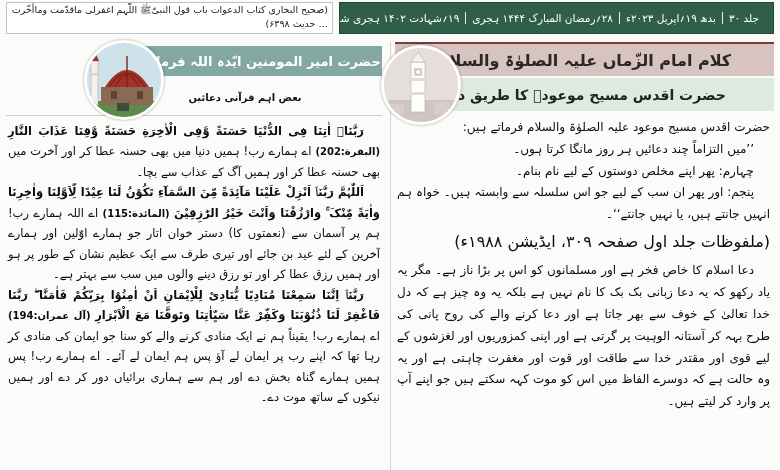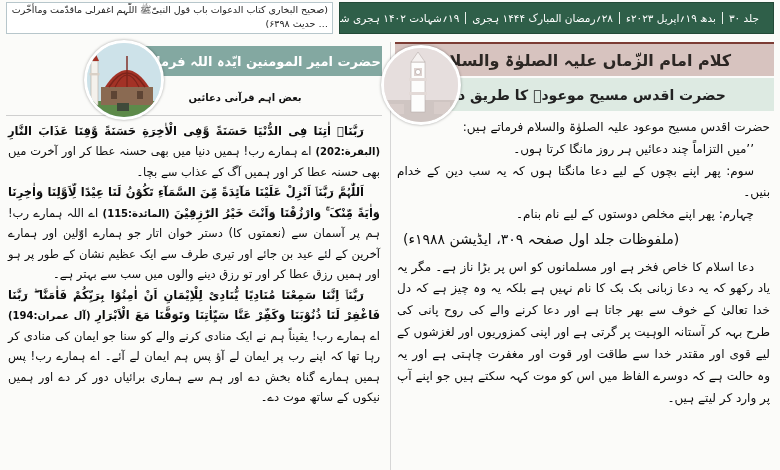--- a/index.html
+++ b/index.html
@@ -40,21 +40,21 @@
   .quran-circle { position:absolute; top:-2px; left:78px; width:80px; height:80px; border-radius:50%;
                   border:3px solid #fff; box-shadow:0 0 3px rgba(0,0,0,.35); overflow:hidden; background:#d8e8ee; z-index:5; }
 
   
   .bodytext { font-size:12px; line-height:1.82; text-align:justify; color:#0c0c0c; }
   .col-kalam .bodytext { padding:6px 4px 0 2px; }
   .col-quran .bodytext { padding:5px 2px 0 2px; font-size:11.5px; line-height:1.78; }
   .indent { text-indent:16px; }
   .arabic { font-weight:bold; }
   .vref { font-weight:bold; font-size:10px; }
-  .src-line { text-align:left; font-size:14px; padding-left:6px; margin:1px 0 4px 0; }
+  .src-line { text-align:right; font-size:16px; padding-left:6px; margin:1px 0 4px 0; }
 </style>
 </head>
 <body>
 
 <div class="page">
 
   <div class="masthead">
     <div class="info-bar">
       <span class="info-seg">جلد ۳۰</span>
       <span class="info-seg">بدھ ۱۹؍اپریل ۲۰۲۳ء</span>
@@ -88,22 +88,22 @@
             <circle cx="40" cy="24" r="2.6" fill="#fff" stroke="#a99c98" stroke-width="0.6"></circle>
             <path d="M33 14 L40 4 L47 14 Z" fill="#f5f1f0" stroke="#b9aeab" stroke-width="0.6"></path>
             <rect x="12" y="56" width="14" height="10" fill="#d8cdca"></rect>
             <rect x="56" y="54" width="16" height="12" fill="#d8cdca"></rect>
           </svg>
         </div>
       </div>
       <div class="bodytext">
         <p>حضرت اقدس مسیح موعود علیہ الصلوٰۃ والسلام فرماتے ہیں:</p>
         <p class="indent">’’میں التزاماً چند دعائیں ہر روز مانگا کرتا ہوں۔</p>
-        <p class="indent">سوم: پھر اپنے بچوں کے لیے دعا مانگتا ہوں کہ یہ سب دین کے خدام بنیں۔</p>
         <p class="indent">چہارم: پھر اپنے مخلص دوستوں کے لیے نام بنام۔</p>
+        <p class="indent">پنجم: اور پھر ان سب کے لیے جو اس سلسلہ سے وابستہ ہیں۔ خواہ ہم انہیں جانتے ہیں، یا نہیں جانتے‘‘۔</p>
         <p class="src-line">(ملفوظات جلد اول صفحہ ۳۰۹، ایڈیشن ۱۹۸۸ء)</p>
         <p class="indent">دعا اسلام کا خاص فخر ہے اور مسلمانوں کو اس پر بڑا ناز ہے۔ مگر یہ یاد رکھو کہ یہ دعا زبانی بک بک کا نام نہیں ہے بلکہ یہ وہ چیز ہے کہ دل خدا تعالیٰ کے خوف سے بھر جاتا ہے اور دعا کرنے والے کی روح پانی کی طرح بہہ کر آستانہ الوہیت پر گرتی ہے اور اپنی کمزوریوں اور لغزشوں کے لیے قوی اور مقتدر خدا سے طاقت اور قوت اور مغفرت چاہتی ہے اور یہ وہ حالت ہے کہ دوسرے الفاظ میں اس کو موت کہہ سکتے ہیں جو اپنے آپ پر وارد کر لیتے ہیں۔</p>
       </div>
     </div>
 
     <div class="col-quran">
       <div class="quran-head">
         <div class="teal-bar">
           <span>حضرت امیر المومنین ایّدہ اللہ فرماتے ہیں:</span>
         </div>

